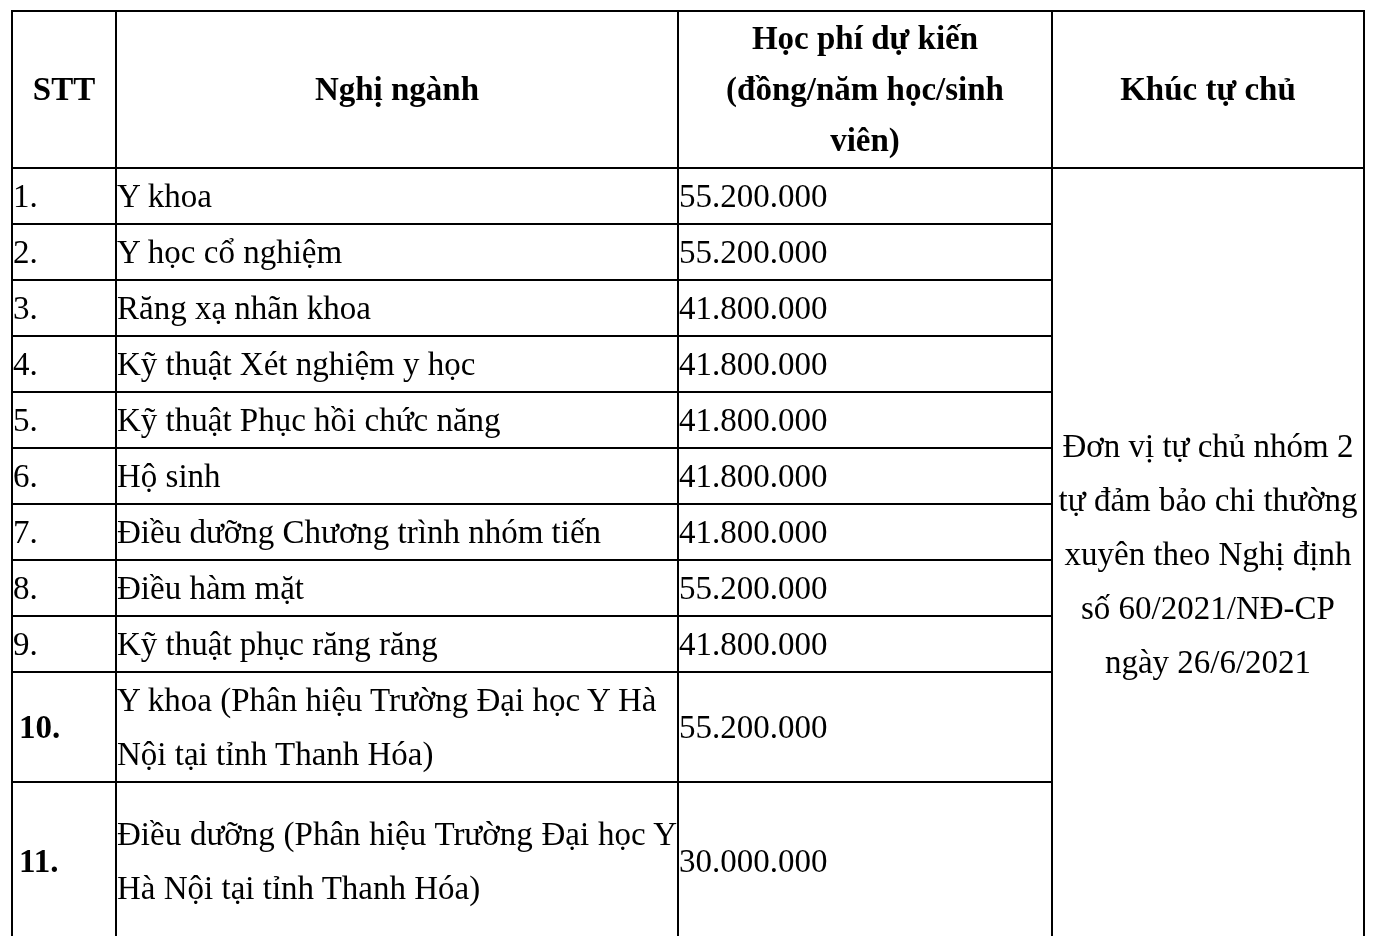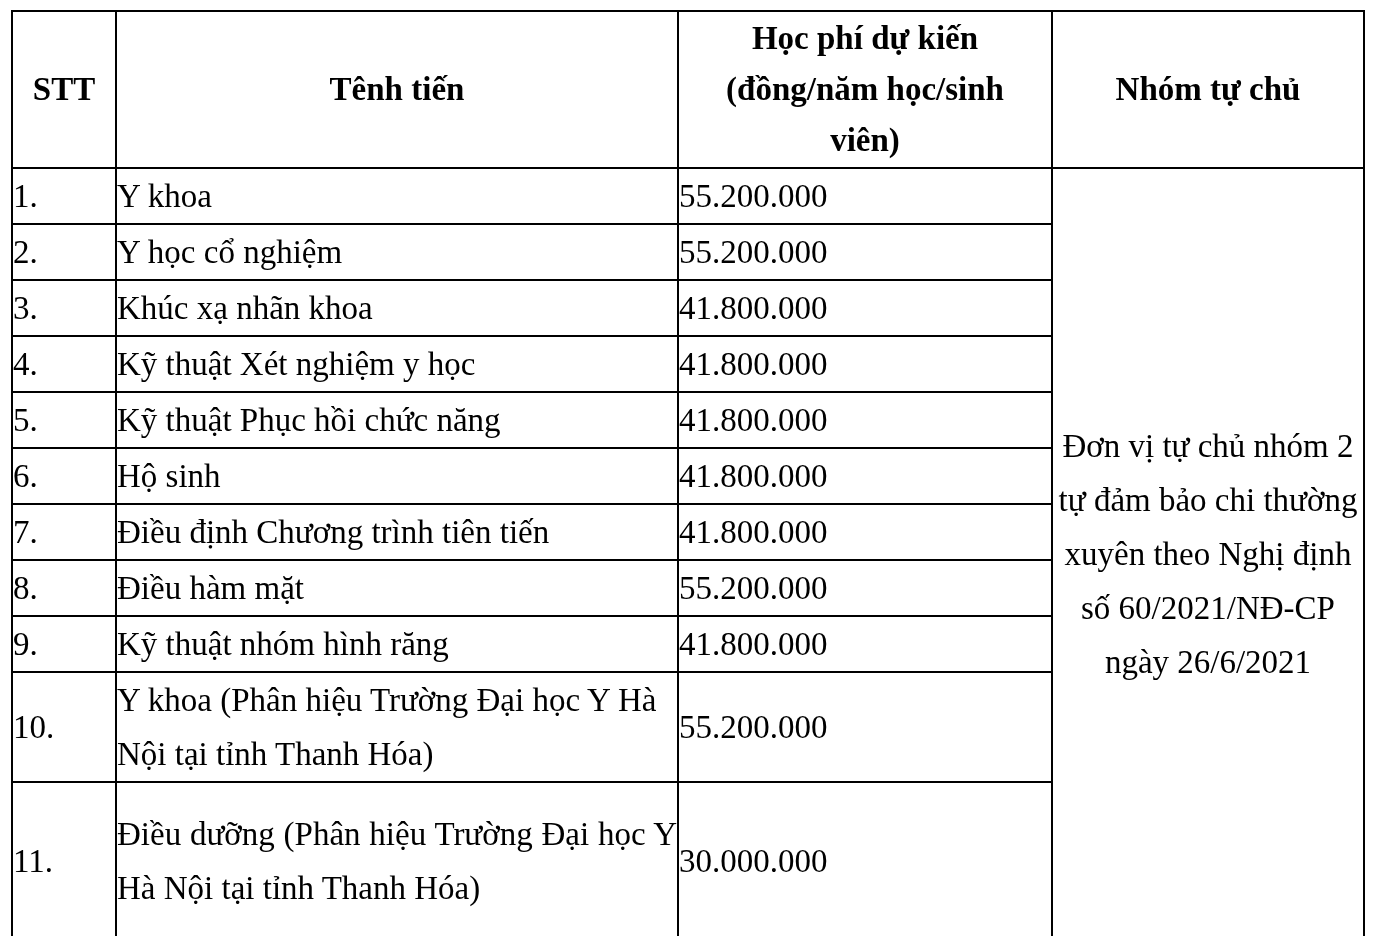--- a/index.html
+++ b/index.html
@@ -38,21 +38,22 @@
     }
     col.c-stt { width: 104px; }
     col.c-name { width: 562px; }
     col.c-fee { width: 374px; }
     col.c-group { width: 312px; }
     td.stt {
       text-align: left;
       padding-left: 14px;
     }
     td.stt.wide {
-      padding-left: 0;
+      padding-left: 6px;
+      font-weight: bold;
     }
     td.name {
       text-align: left;
       padding-left: 16px;
       padding-right: 14px;
     }
     td.name.justify {
       text-align: justify;
       text-align-last: left;
     }
@@ -82,27 +83,27 @@
 <table class="fee-table">
   <colgroup>
     <col class="c-stt">
     <col class="c-name">
     <col class="c-fee">
     <col class="c-group">
   </colgroup>
   <thead>
     <tr>
       <th>STT</th>
-      <th>Tênh tiến</th>
+      <th>Nghị ngành</th>
       <th>
         <span>Học phí dự kiến</span><br>
         <span>(đồng/năm học/sinh</span><br>
         <span>viên)</span>
       </th>
-      <th>Nhóm tự chủ</th>
+      <th>Khúc tự chủ</th>
     </tr>
   </thead>
   <tbody>
     <tr class="r1">
       <td class="stt">1.</td>
       <td class="name">Y khoa</td>
       <td class="fee">55.200.000</td>
       <td class="group" rowspan="11">
         <span class="g-inner">
           <span>Đơn vị tự chủ</span>
@@ -111,51 +112,51 @@
         </span>
       </td>
     </tr>
     <tr class="r1">
       <td class="stt">2.</td>
       <td class="name">Y học cổ nghiệm</td>
       <td class="fee">55.200.000</td>
     </tr>
     <tr class="r1">
       <td class="stt">3.</td>
-      <td class="name">Khúc xạ nhãn khoa</td>
+      <td class="name">Răng xạ nhãn khoa</td>
       <td class="fee">41.800.000</td>
     </tr>
     <tr class="r1">
       <td class="stt">4.</td>
       <td class="name">Kỹ thuật Xét nghiệm y học</td>
       <td class="fee">41.800.000</td>
     </tr>
     <tr class="r1">
       <td class="stt">5.</td>
       <td class="name">Kỹ thuật Phục hồi chức năng</td>
       <td class="fee">41.800.000</td>
     </tr>
     <tr class="r1">
       <td class="stt">6.</td>
       <td class="name">Hộ sinh</td>
       <td class="fee">41.800.000</td>
     </tr>
     <tr class="r1">
       <td class="stt">7.</td>
-      <td class="name">Điều định Chương trình tiên tiến</td>
+      <td class="name">Điều dưỡng Chương trình nhóm tiến</td>
       <td class="fee">41.800.000</td>
     </tr>
     <tr class="r1">
       <td class="stt">8.</td>
       <td class="name">Điều hàm mặt</td>
       <td class="fee">55.200.000</td>
     </tr>
     <tr class="r1">
       <td class="stt">9.</td>
-      <td class="name">Kỹ thuật nhóm hình răng</td>
+      <td class="name">Kỹ thuật phục răng răng</td>
       <td class="fee">41.800.000</td>
     </tr>
     <tr class="r2">
       <td class="stt wide">10.</td>
       <td class="name">Y khoa (Phân hiệu Trường Đại học Y Hà Nội tại tỉnh Thanh Hóa)</td>
       <td class="fee">55.200.000</td>
     </tr>
     <tr class="r3">
       <td class="stt wide">11.</td>
       <td class="name justify">Điều dưỡng (Phân hiệu Trường Đại học Y Hà Nội tại tỉnh Thanh Hóa)</td>

